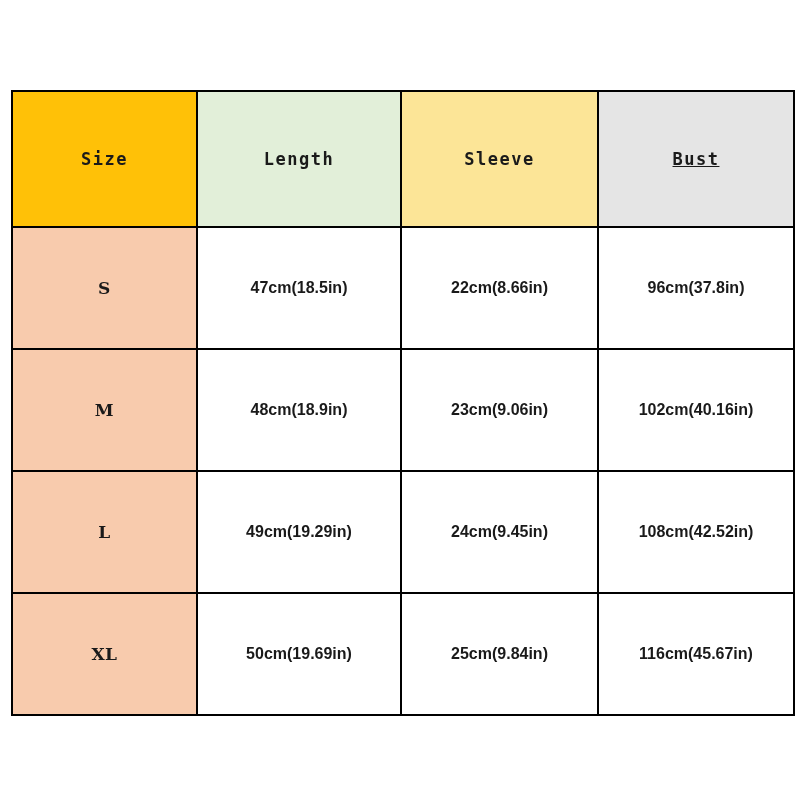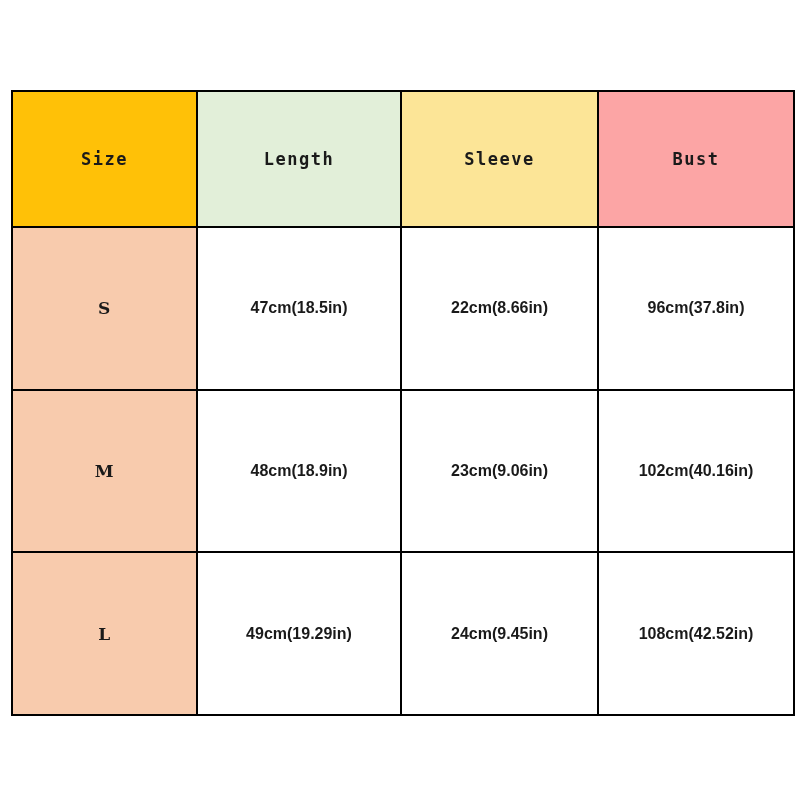--- a/index.html
+++ b/index.html
@@ -50,21 +50,21 @@
 
   table.size-chart th {
     font-family: "DejaVu Sans Mono", monospace;
     font-weight: bold;
     font-size: 17px;
     letter-spacing: 1.5px;
   }
   th.h-size   { background: #FFC107; }
   th.h-length { background: #E2EFD9; }
   th.h-sleeve { background: #FCE597; }
-  th.h-bust   { background: #fca5a5; }
+  th.h-bust   { background: #e5e5e5; text-decoration: underline; }
 
   
   table.size-chart tbody tr { height: 98px; }
 
   td.cell-size {
     background: #F8CBAD;
     font-family: "DejaVu Serif", serif;
     font-weight: bold;
     font-size: 17px;
     letter-spacing: 0.5px;
@@ -109,15 +109,21 @@
         <td class="cell-measure">48cm(18.9in)</td>
         <td class="cell-measure">23cm(9.06in)</td>
         <td class="cell-measure">102cm(40.16in)</td>
       </tr>
       <tr>
         <td class="cell-size">L</td>
         <td class="cell-measure">49cm(19.29in)</td>
         <td class="cell-measure">24cm(9.45in)</td>
         <td class="cell-measure">108cm(42.52in)</td>
       </tr>
+      <tr>
+        <td class="cell-size">XL</td>
+        <td class="cell-measure">50cm(19.69in)</td>
+        <td class="cell-measure">25cm(9.84in)</td>
+        <td class="cell-measure">116cm(45.67in)</td>
+      </tr>
     </tbody>
   </table>
 </div>
 
 </body></html>

